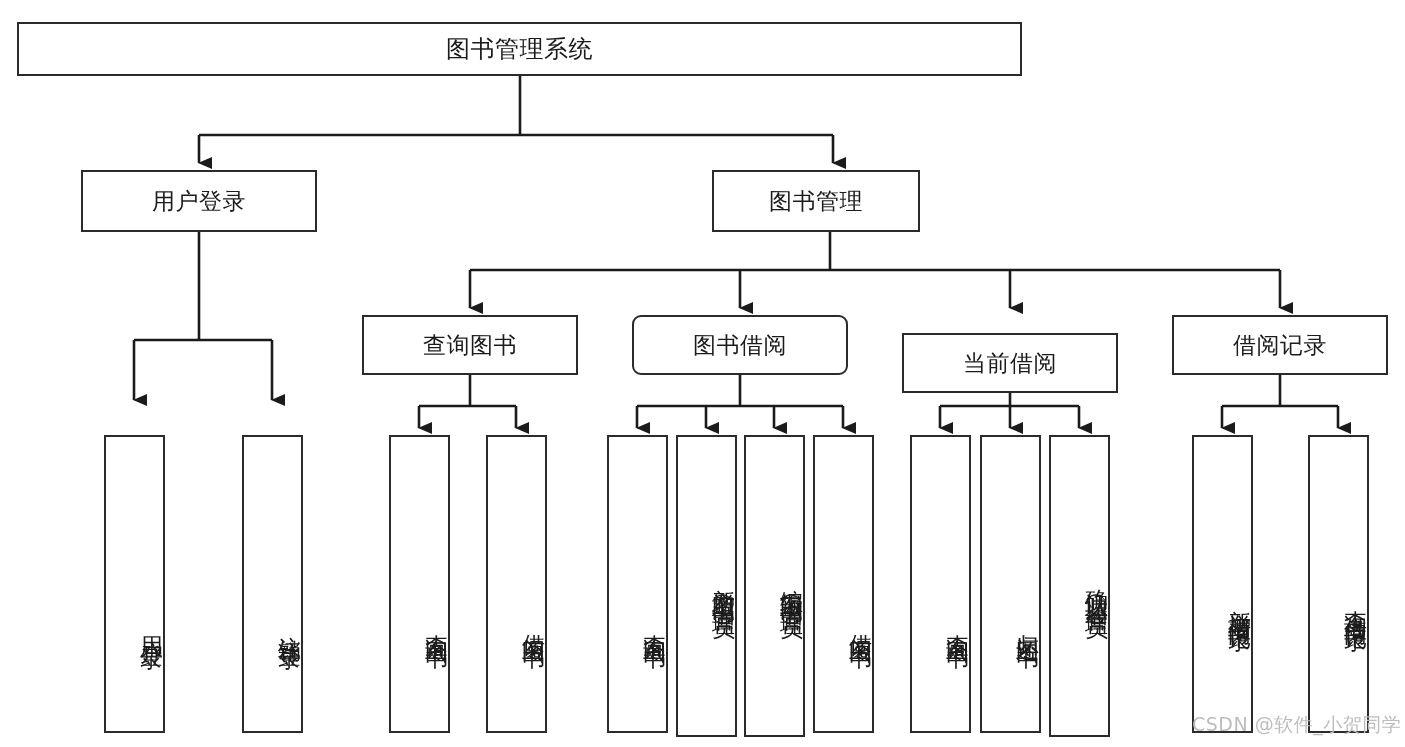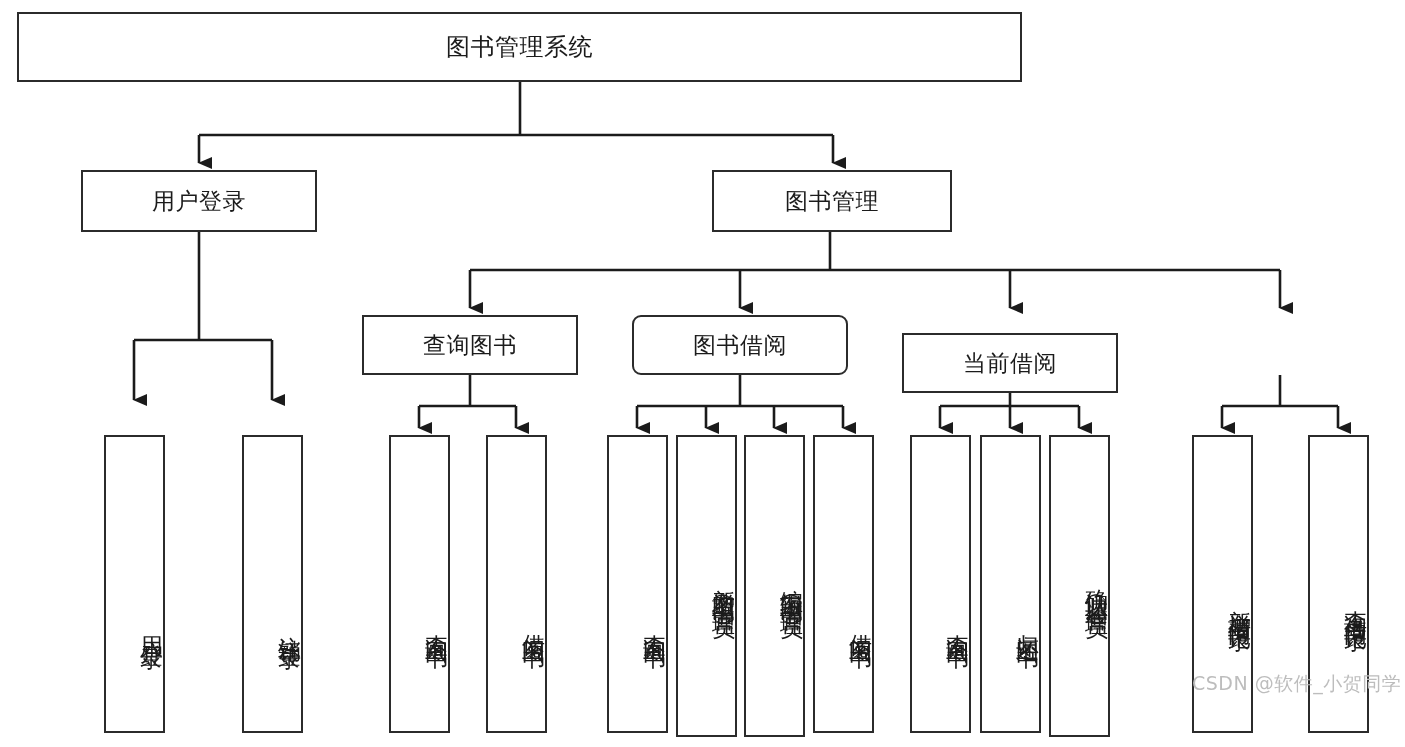--- a/index.html
+++ b/index.html
@@ -133,42 +133,43 @@
 
     <g stroke="#1b1b1b" stroke-width="2.6" fill="none">
 
       <path d="M1280,375 L1280,406"></path>
       <path d="M1222,406 L1338,406"></path>
       <path d="M1222,406 L1222,428" marker-end="url(#arrow)"></path>
       <path d="M1338,406 L1338,428" marker-end="url(#arrow)"></path>
     </g>
   </svg>
 
-  <div class="node horiz root" style="left:17px; top:12px; width:1005px; height:70px;">图书管理系统</div>
+  <div class="node horiz root" style="left:17px; top:22px; width:1005px; height:54px;">图书管理系统</div>
 
   <div class="node horiz" style="left:81px; top:170px; width:236px; height:62px;">用户登录</div>
-  <div class="node horiz" style="left:712px; top:170px; width:240px; height:62px;">图书管理</div>
+  <div class="node horiz" style="left:712px; top:170px; width:208px; height:62px;">图书管理</div>
 
   <div class="node horiz" style="left:362px; top:315px; width:216px; height:60px;">查询图书</div>
   <div class="node horiz" style="left:632px; top:315px; width:216px; height:60px;border-radius:9px;">图书借阅</div>
   <div class="node horiz" style="left:902px; top:333px; width:216px; height:60px;">当前借阅</div>
+  <div class="node horiz" style="left:1172px; top:315px; width:216px; height:60px;">借阅记录</div>
 
   <div class="node vert" style="left:104px; top:435px; width:61px; height:298px; padding-top:84px;">用户登录</div>
   <div class="node vert" style="left:242px; top:435px; width:61px; height:298px; padding-top:84px;">注销登录</div>
 
   <div class="node vert" style="left:389px; top:435px; width:61px; height:298px; padding-top:80px;">查询图书</div>
   <div class="node vert" style="left:486px; top:435px; width:61px; height:298px; padding-top:80px;">借阅图书</div>
 
   <div class="node vert" style="left:607px; top:435px; width:61px; height:298px; padding-top:80px;">查询图书</div>
   <div class="node vert topalign" style="left:676px; top:435px; width:61px; height:302px; padding-top:6px;">新增图书（管理员）</div>
   <div class="node vert topalign" style="left:744px; top:435px; width:61px; height:302px; padding-top:6px;">编辑图书（管理员）</div>
   <div class="node vert" style="left:813px; top:435px; width:61px; height:298px; padding-top:80px;">借阅图书</div>
 
   <div class="node vert" style="left:910px; top:435px; width:61px; height:298px; padding-top:80px;">查询图书</div>
   <div class="node vert" style="left:980px; top:435px; width:61px; height:298px; padding-top:80px;">归还图书</div>
   <div class="node vert topalign" style="left:1049px; top:435px; width:61px; height:302px; padding-top:6px;">确认归还（管理员）</div>
 
   <div class="node vert" style="left:1192px; top:435px; width:61px; height:298px; padding-top:40px;">新增借阅记录</div>
   <div class="node vert" style="left:1308px; top:435px; width:61px; height:298px; padding-top:40px;">查询借阅记录</div>
 
-  <div class="watermark" style="left:1192px; top:671px;">CSDN @软件_小贺同学</div>
+  <div class="watermark" style="left:1192px; top:712px;">CSDN @软件_小贺同学</div>
 
 </div>
 
 </body></html>

